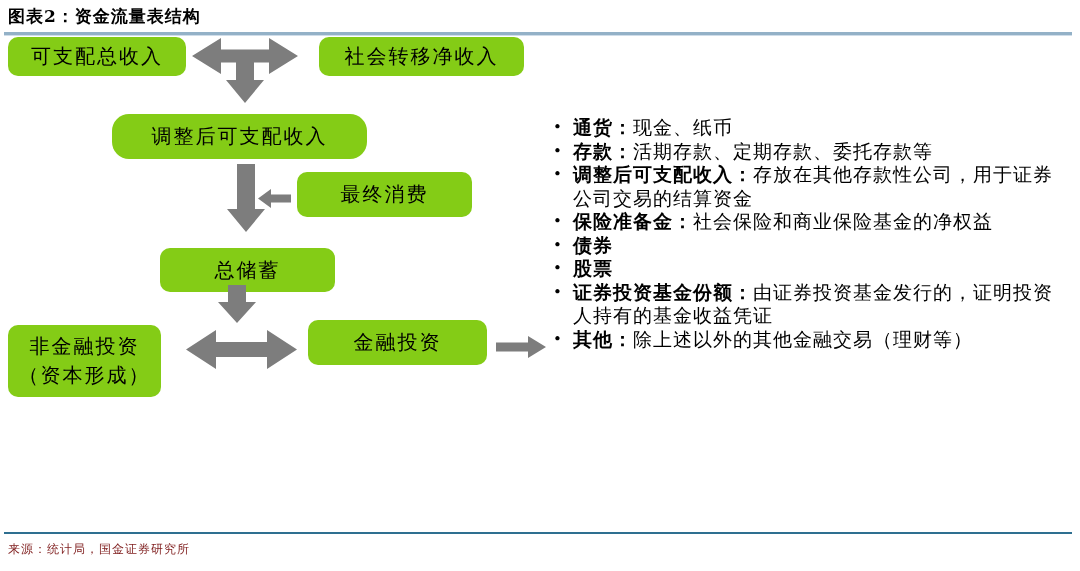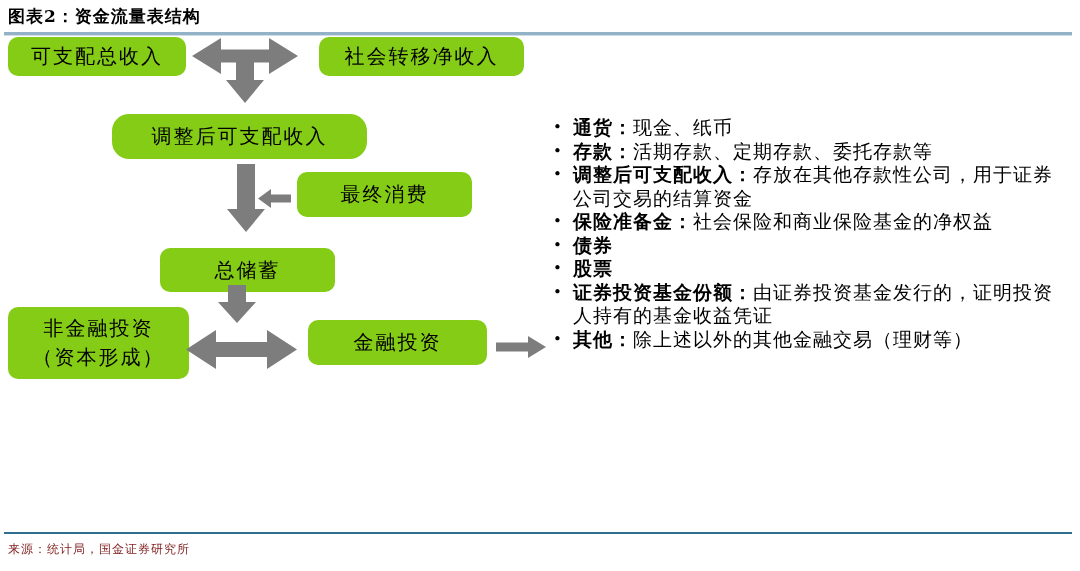--- a/index.html
+++ b/index.html
@@ -76,21 +76,21 @@
   <div class="fbox" style="left:160px;top:236px;width:175px;height:44px;margin-top:12px;">
     <span>总储蓄</span>
   </div>
 
   <div class="arrow" style="left:218px;top:285px;">
     <svg width="38" height="38" viewBox="0 0 38 38">
       <path fill="#7d7d7d" d="M10,0 H28 V17 H38 L19,38 L0,17 H10 Z"></path>
     </svg>
   </div>
 
-  <div class="fbox two-line" style="left:8px;top:307px;width:181px;height:72px;">
+  <div class="fbox two-line" style="left:8px;top:325px;width:153px;height:72px;">
     <span>非金融投资</span>
     <span>（资本形成）</span>
   </div>
 
   <div class="arrow" style="left:186px;top:329px;">
     <svg width="111" height="41" viewBox="0 0 111 41">
       <path fill="#7d7d7d" d="M0,20.5 L30,1 L30,13 L81,13 L81,1 L111,20.5 L81,40 L81,28 L30,28 L30,40 Z"></path>
     </svg>
   </div>
 

